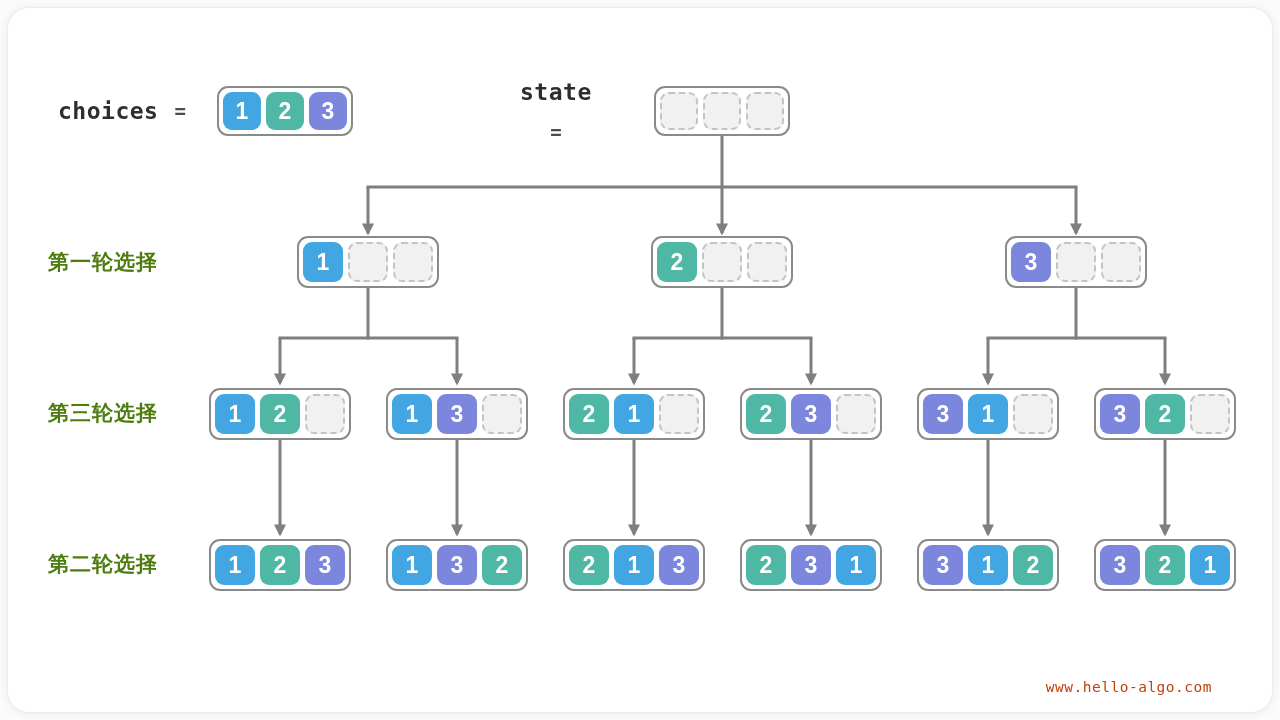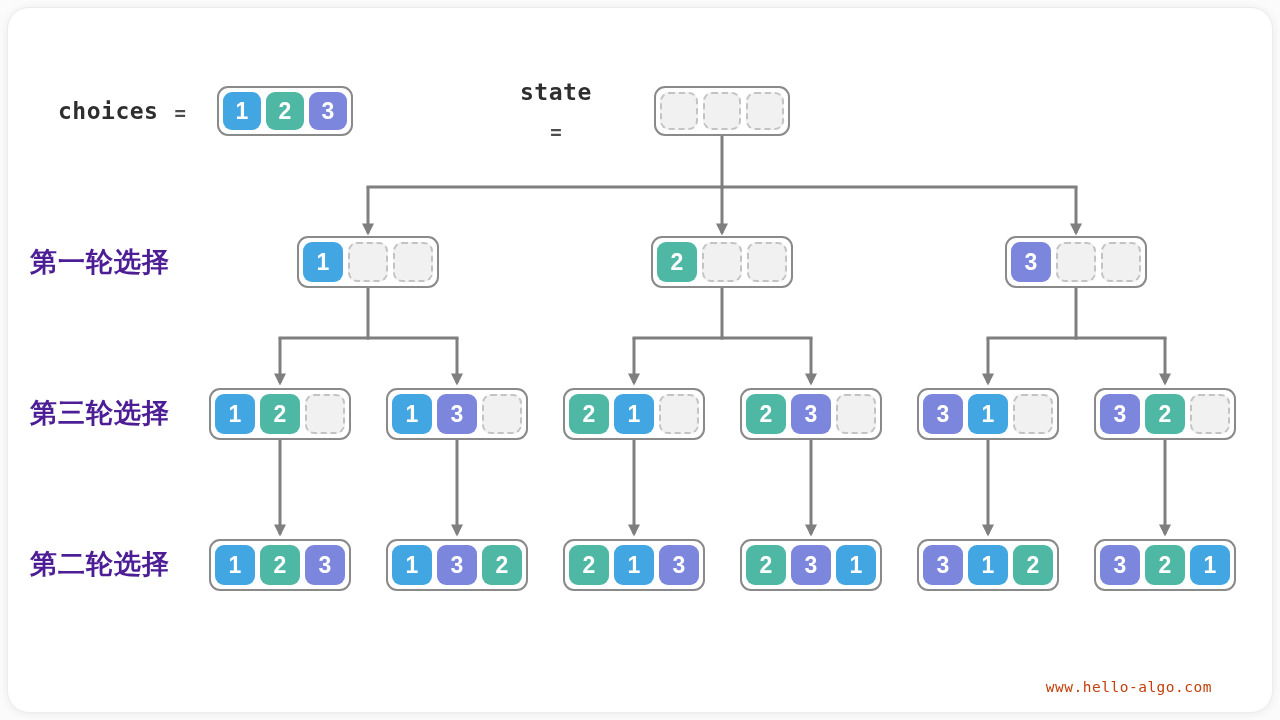--- a/index.html
+++ b/index.html
@@ -16,22 +16,22 @@
     box-shadow:0 1px 10px rgba(0,0,0,0.07);
   }
   .hgroup{
     position:absolute;transform:translateY(-50%);
     display:flex;align-items:center;gap:16px;z-index:3;
     font-family:"DejaVu Sans Mono","Liberation Mono",monospace;
   }
   .kw{font-weight:bold;font-size:23px;color:#2e2e2e;letter-spacing:0.5px;}
   .eq{font-size:19px;color:#4c4c4c;font-weight:bold;}
   .round-label{
-    position:absolute;left:30px;transform:translateY(-50%);
-    font-size:27px;color:#4c1d95;font-weight:600;z-index:3;
+    position:absolute;left:48px;transform:translateY(-50%);
+    font-size:21px;color:#4d7c0f;font-weight:600;z-index:3;
     letter-spacing:1px;
   }
   .node{
     position:absolute;transform:translate(-50%,-50%);
     background:#ffffff;border:2.5px solid #8a8a8a;border-radius:11px;
     display:flex;gap:5px;padding:4px;z-index:4;box-sizing:border-box;
   }
   .cell{
     width:40px;height:40px;border-radius:9px;box-sizing:border-box;
     display:flex;align-items:center;justify-content:center;
@@ -79,21 +79,21 @@
       <path d="M988,338 V383" stroke="#7f7f7f" stroke-width="3" fill="none" marker-end="url(#arw)"></path>
       <path d="M1165,338 V383" stroke="#7f7f7f" stroke-width="3" fill="none" marker-end="url(#arw)"></path>
       <path d="M280,440 V534" stroke="#7f7f7f" stroke-width="3" fill="none" marker-end="url(#arw)"></path>
       <path d="M457,440 V534" stroke="#7f7f7f" stroke-width="3" fill="none" marker-end="url(#arw)"></path>
       <path d="M634,440 V534" stroke="#7f7f7f" stroke-width="3" fill="none" marker-end="url(#arw)"></path>
       <path d="M811,440 V534" stroke="#7f7f7f" stroke-width="3" fill="none" marker-end="url(#arw)"></path>
       <path d="M988,440 V534" stroke="#7f7f7f" stroke-width="3" fill="none" marker-end="url(#arw)"></path>
       <path d="M1165,440 V534" stroke="#7f7f7f" stroke-width="3" fill="none" marker-end="url(#arw)"></path>
     </svg>
 
-  <div class="hgroup" style="left:58px;top:111px;align-items:flex-end;">
+  <div class="hgroup" style="left:58px;top:111px;">
     <span class="kw">choices</span>
     <span class="eq">=</span>
   </div>
 
   <div class="hgroup" style="left:520px;top:111px;flex-direction:column;">
     <span class="kw">state</span>
     <span class="eq">=</span>
   </div>
 
   <div class="round-label" style="top:262px;">第一轮选择</div>

